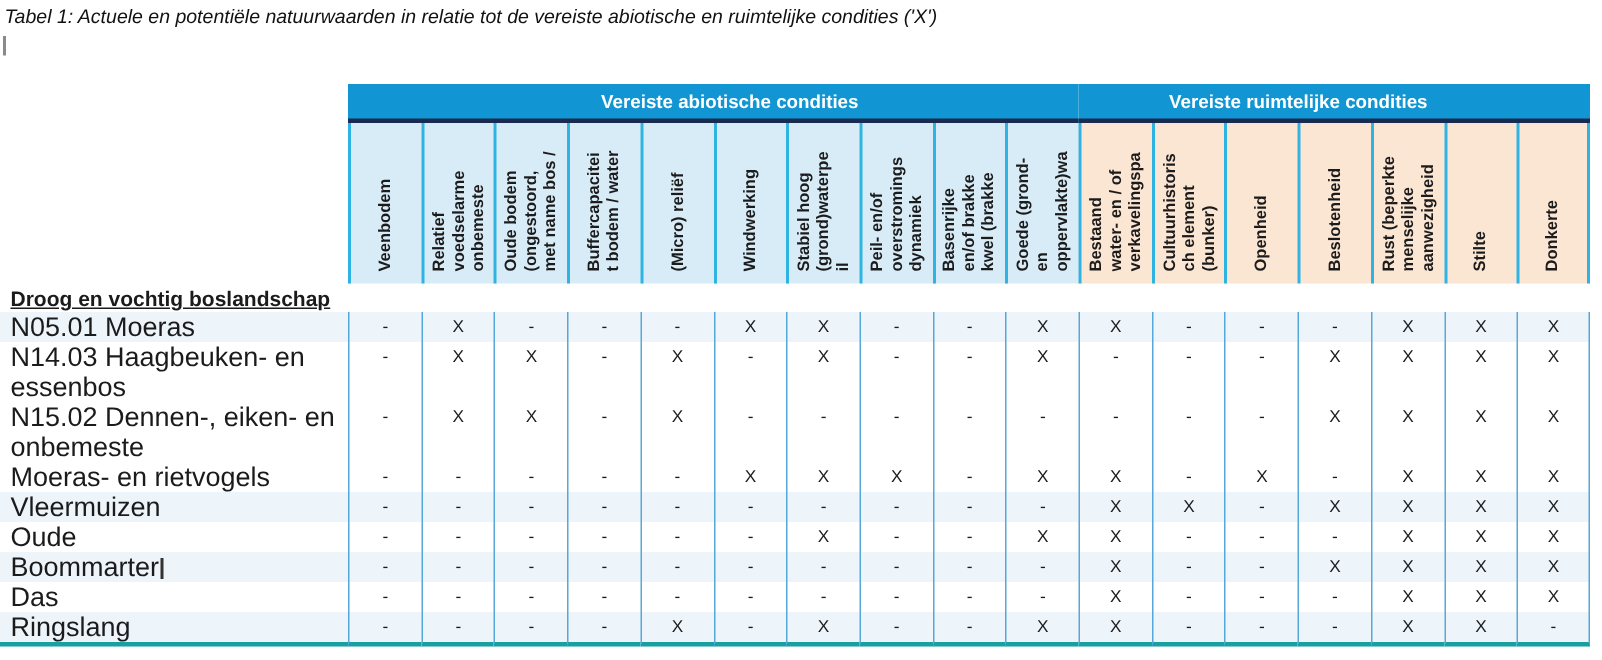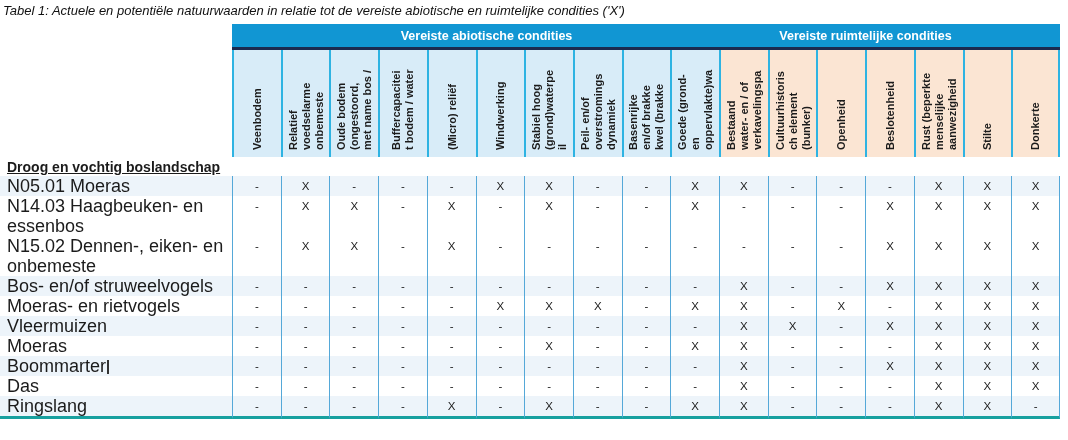--- a/index.html
+++ b/index.html
@@ -1,20 +1,20 @@
 <!DOCTYPE html>
 <html><head>
 <meta charset="utf-8">
 <style>
   html,body{margin:0;padding:0;background:#fff;}
   #page{position:relative;width:1068px;height:440px;background:#ffffff;overflow:hidden;
         font-family:"Liberation Sans","DejaVu Sans",sans-serif;color:#1b1b1b;}
   #caption{position:absolute;left:3px;top:3px;font-size:13px;font-style:italic;color:#111;white-space:nowrap;}
   #title-caret{position:absolute;left:2px;top:24px;width:2px;height:13px;background:#8a8a8a;}
-  table#natuurtabel{position:absolute;left:0;top:24px;width:1060px;table-layout:fixed;
+  table#natuurtabel{position:absolute;left:0;top:56px;width:1060px;table-layout:fixed;
         border-collapse:separate;border-spacing:0;}
   th,td{padding:0;margin:0;font-weight:normal;}
   th.corner{background:#fff;}
   th.band{background:#1196D3;color:#ffffff;font-size:12.5px;font-weight:bold;text-align:center;
         height:23px;border-bottom:3px solid #1B2A50;line-height:14px;}
   th.band.abio-band{padding-left:22px;}
   th.band.ruim-band{padding-right:48px;}
   th.colhead{height:104px;vertical-align:bottom;text-align:center;padding:0 0 3px 0;
         border-left:2px solid #2EB3E2;}
   th.colhead.abio{background:#D8ECF8;}
@@ -166,40 +166,20 @@
           <td class="val">-</td>
           <td class="val">-</td>
           <td class="val">-</td>
           <td class="val">-</td>
           <td class="val">-</td>
           <td class="val">X</td>
           <td class="val">X</td>
           <td class="val">X</td>
           <td class="val">X</td>
         </tr>
-        <tr class="single tint">
-          <td class="rowlabel">Bos- en/of struweelvogels</td>
-          <td class="val">-</td>
-          <td class="val">-</td>
-          <td class="val">-</td>
-          <td class="val">-</td>
-          <td class="val">-</td>
-          <td class="val">-</td>
-          <td class="val">-</td>
-          <td class="val">-</td>
-          <td class="val">-</td>
-          <td class="val">-</td>
-          <td class="val">X</td>
-          <td class="val">-</td>
-          <td class="val">-</td>
-          <td class="val">X</td>
-          <td class="val">X</td>
-          <td class="val">X</td>
-          <td class="val">X</td>
-        </tr>
         <tr class="single">
           <td class="rowlabel">Moeras- en rietvogels</td>
           <td class="val">-</td>
           <td class="val">-</td>
           <td class="val">-</td>
           <td class="val">-</td>
           <td class="val">-</td>
           <td class="val">X</td>
           <td class="val">X</td>
           <td class="val">X</td>
@@ -227,21 +207,21 @@
           <td class="val">-</td>
           <td class="val">X</td>
           <td class="val">X</td>
           <td class="val">-</td>
           <td class="val">X</td>
           <td class="val">X</td>
           <td class="val">X</td>
           <td class="val">X</td>
         </tr>
         <tr class="single">
-          <td class="rowlabel">Moeras</td>
+          <td class="rowlabel">Oude</td>
           <td class="val">-</td>
           <td class="val">-</td>
           <td class="val">-</td>
           <td class="val">-</td>
           <td class="val">-</td>
           <td class="val">-</td>
           <td class="val">X</td>
           <td class="val">-</td>
           <td class="val">-</td>
           <td class="val">X</td>

